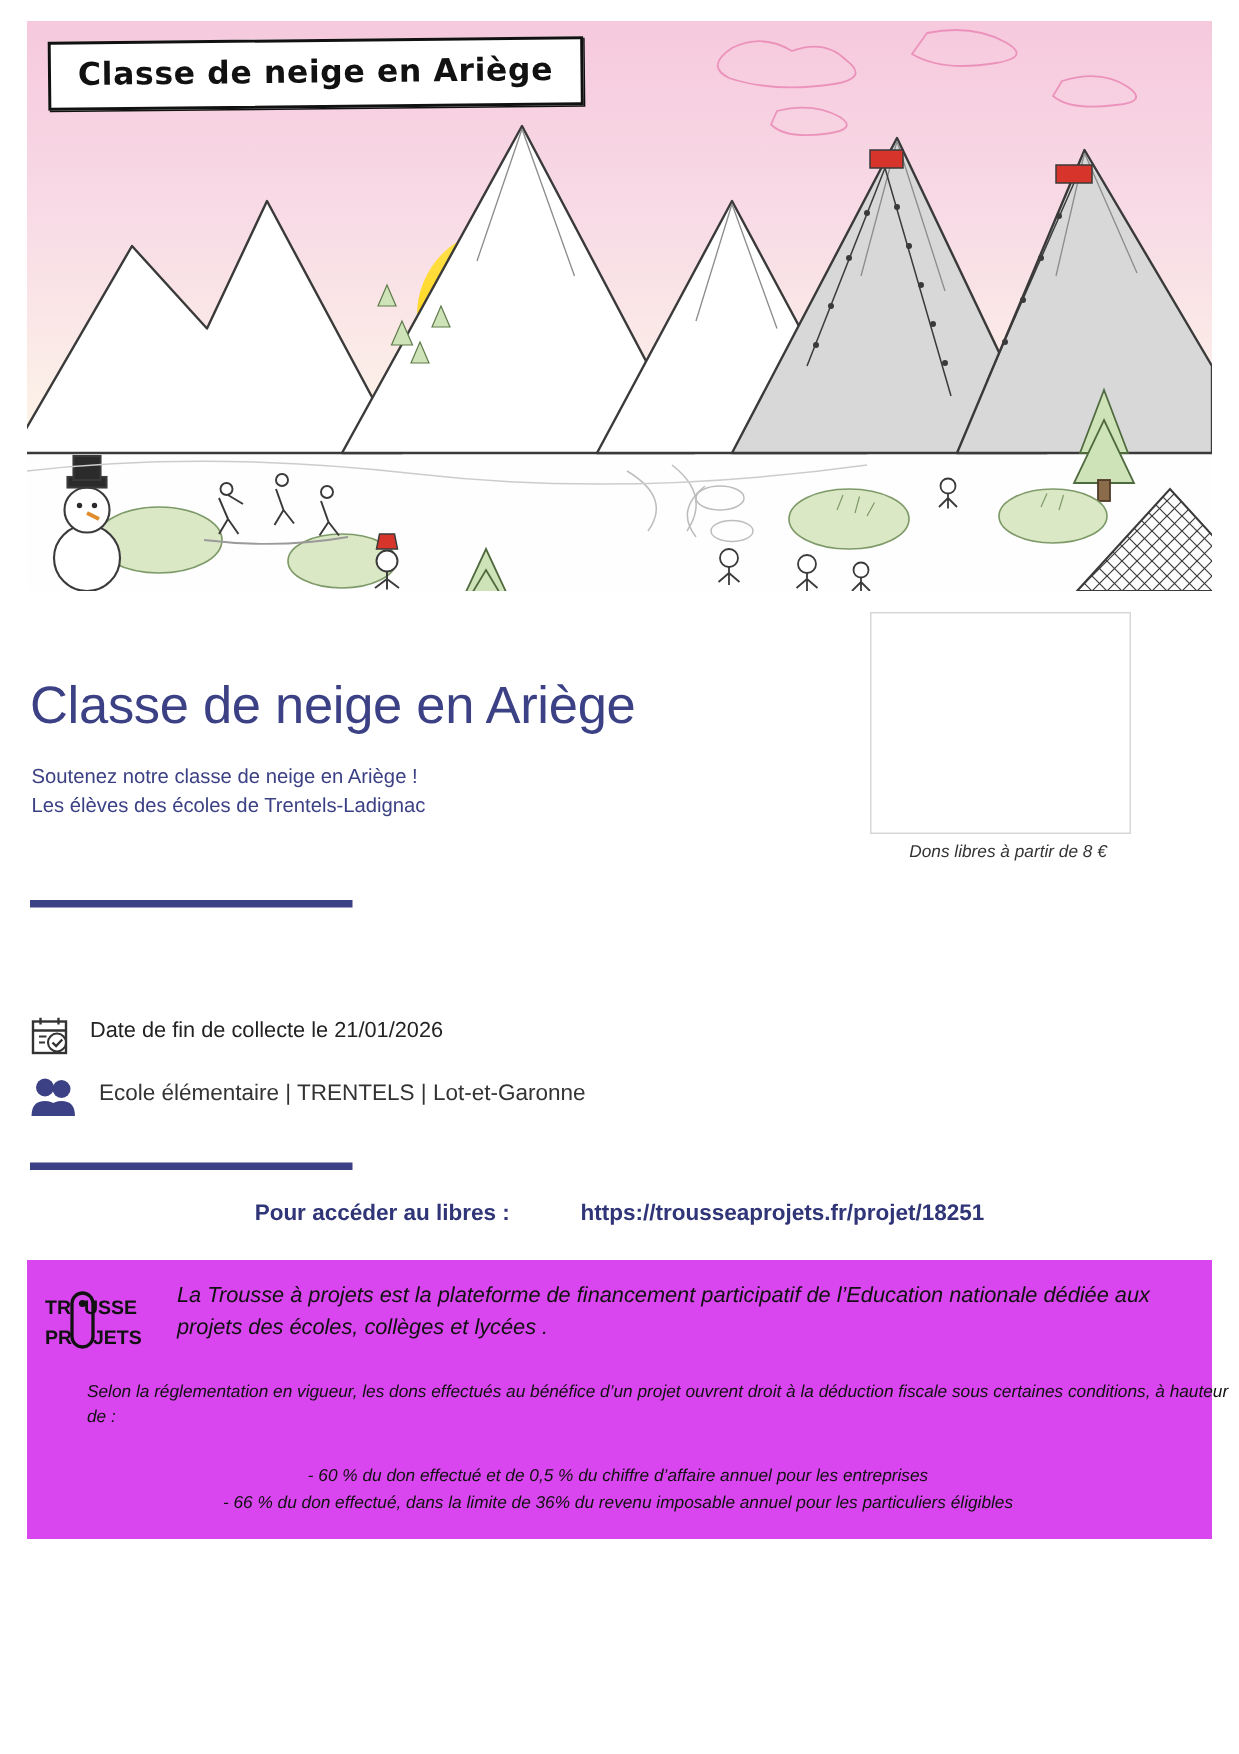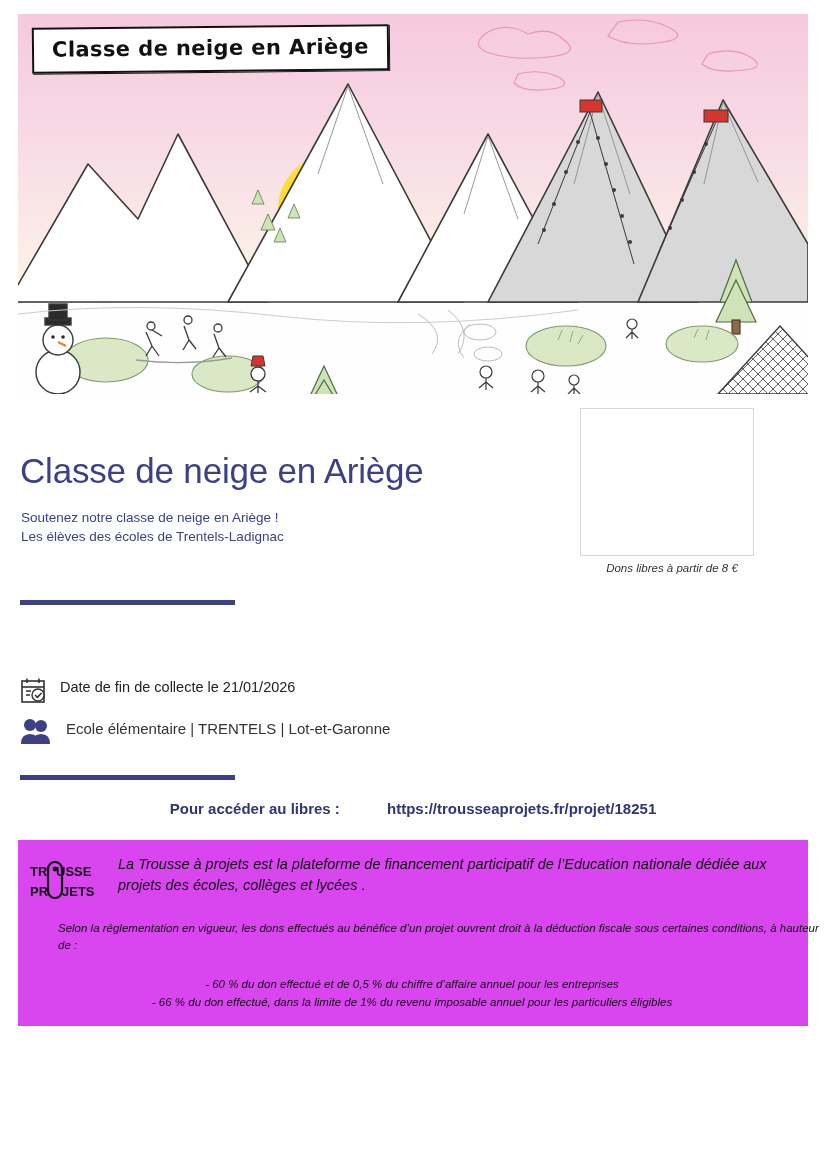--- a/index.html
+++ b/index.html
@@ -411,17 +411,17 @@
         <text x="2" y="40" font-family="Liberation Sans, sans-serif" font-size="13" font-weight="bold" fill="#111">PR</text>
         <text x="34" y="40" font-family="Liberation Sans, sans-serif" font-size="13" font-weight="bold" fill="#111">JETS</text>
         <rect x="20" y="6" width="14" height="36" rx="7" fill="none" stroke="#111" stroke-width="2.2"></rect>
         <circle cx="27" cy="13" r="2.4" fill="#111"></circle>
       </svg>
     </div>
     <div class="yl-lead">La Trousse à projets est la plateforme de financement participatif de l’Education nationale dédiée aux projets des écoles, collèges et lycées .</div>
     <div class="yl-para">Selon la réglementation en vigueur, les dons effectués au bénéfice d’un projet ouvrent droit à la déduction fiscale sous certaines conditions, à hauteur de :</div>
     <div class="yl-bullets">
       <div>- 60 % du don effectué et de 0,5 % du chiffre d’affaire annuel pour les entreprises</div>
-      <div>- 66 % du don effectué, dans la limite de 1% du revenu imposable annuel pour les particuliers éligibles</div>
+      <div>- 66 % du don effectué, dans la limite de 36% du revenu imposable annuel pour les particuliers éligibles</div>
     </div>
   </div>
 
 </div>
 
 </body></html>

